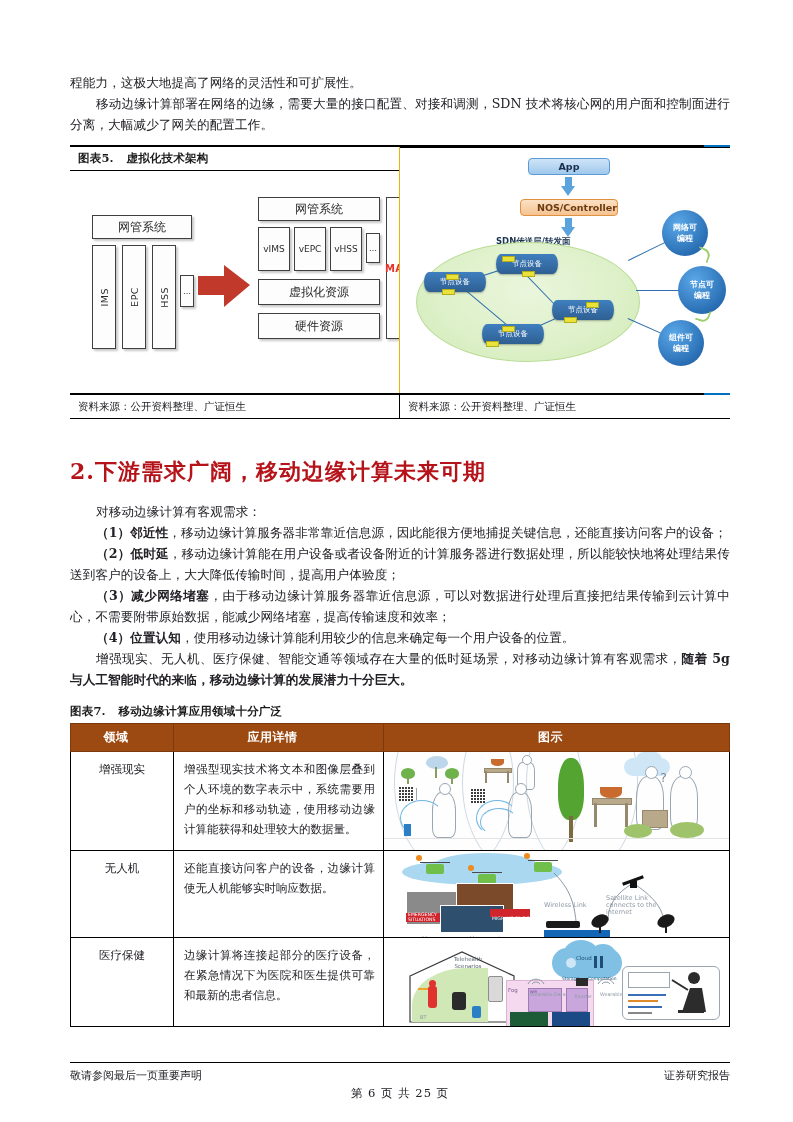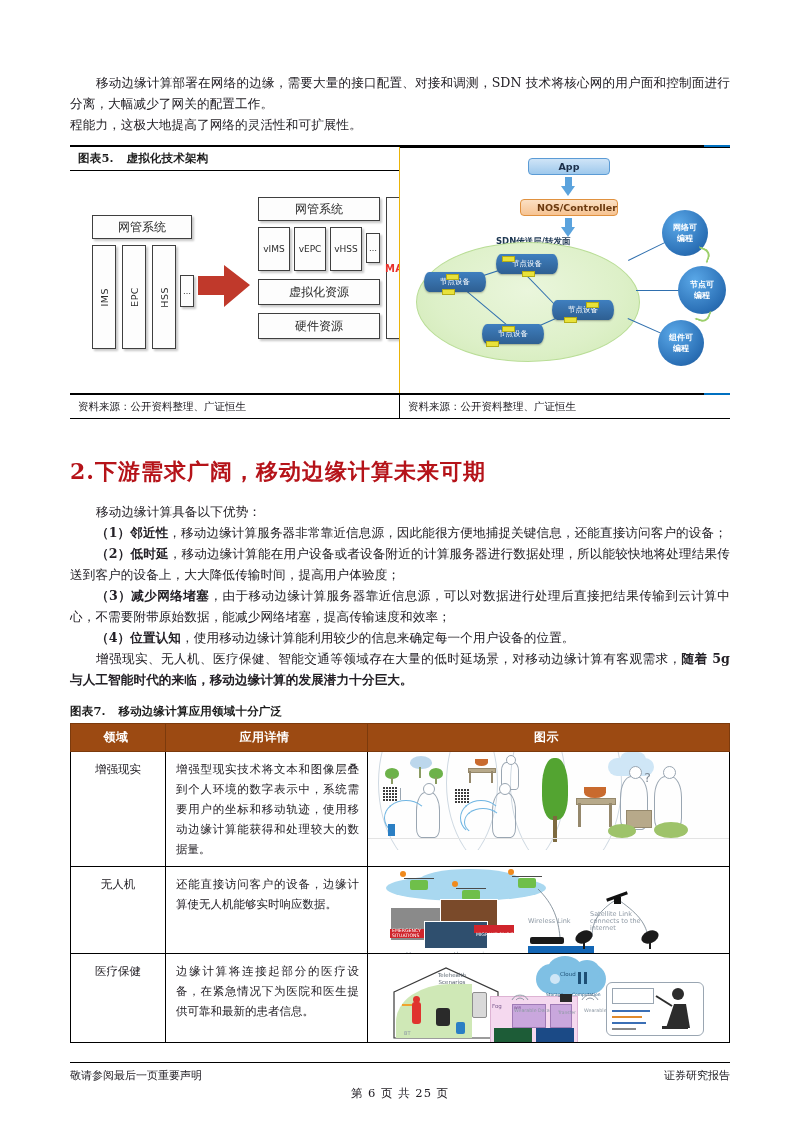--- a/index.html
+++ b/index.html
@@ -250,21 +250,21 @@
     margin-top: 4px;
     border-collapse: collapse;
     width: 660px;
     table-layout: fixed;
   }
   table.main th {
     background: #9c4a12;
     color: #ffffff;
     font-size: 12px;
     font-weight: bold;
-    padding: 5px 4px 5px 0;
+    padding: 5px 12px 5px 0;
     border: 1px solid #7c3a0c;
     letter-spacing: 0.5px;
   }
   table.main td {
     border: 1px solid #000000;
     vertical-align: top;
     font-size: 11.5px;
     line-height: 20px;
     color: #232026;
   }
@@ -358,22 +358,22 @@
     letter-spacing: 1px;
   }
 </style>
 </head>
 <body>
 
 <div class="page">
 
   <div class="content">
 
+    <p class="para">程能力，这极大地提高了网络的灵活性和可扩展性。</p>
     <p class="para indent">移动边缘计算部署在网络的边缘，需要大量的接口配置、对接和调测，SDN 技术将核心网的用户面和控制面进行分离，大幅减少了网关的配置工作。</p>
-    <p class="para">程能力，这极大地提高了网络的灵活性和可扩展性。</p>
 
     <div class="fig-wrap">
       <div class="fig-rule-top">
           <span class="accent"></span>
         </div>
 
       <div class="fig-row">
 
         <div class="fig-col left">
           <div class="fig-title">
@@ -524,21 +524,21 @@
         <div class="fig-src-col">
           <div class="fig-src">资料来源：公开资料整理、广证恒生</div>
         </div>
       </div>
       <div class="fig-rule-bottom2"></div>
     </div>
 
     <div class="sec-head">2.下游需求广阔，移动边缘计算未来可期</div>
 
     <div style="margin-top:14px;">
-      <p class="para indent">移动边缘计算具备以下优势：</p>
+      <p class="para indent">对移动边缘计算有客观需求：</p>
 
       <p class="para indent">
         <span class="b">（1）</span><span class="b">邻近性</span><span>，移动边缘计算服务器非常靠近信息源，因此能很方便地捕捉关键信息，还能直接访问客户的设备；</span>
       </p>
 
       <p class="para indent">
         <span class="b">（2）</span><span class="b">低时延</span><span>，移动边缘计算能在用户设备或者设备附近的计算服务器进行数据处理，所以能较快地将处理结果传送到客户的设备上，大大降低传输时间，提高用户体验度；</span>
       </p>
 
       <p class="para indent">

